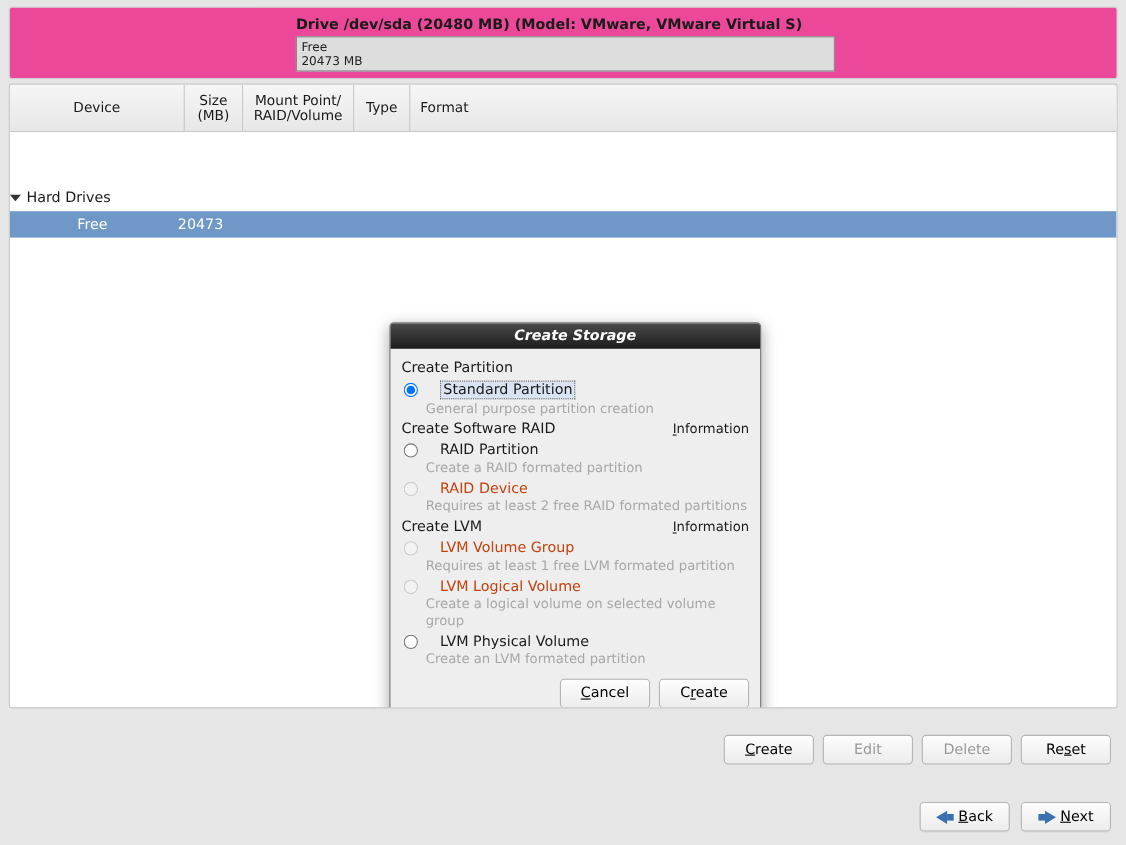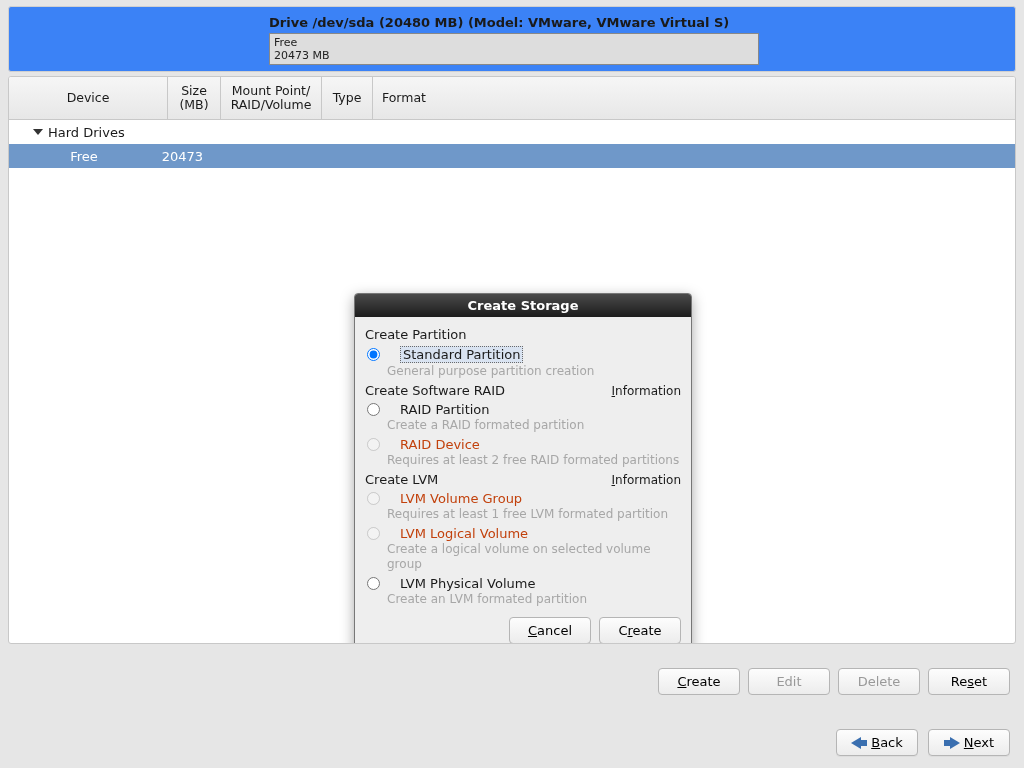--- a/index.html
+++ b/index.html
@@ -8,21 +8,21 @@
     width: 1024px;
     height: 768px;
     font-family: "DejaVu Sans", "Liberation Sans", Arial, sans-serif;
     font-size: 13px;
     background: #e6e6e6;
     color: #1a1a1a;
     overflow: hidden;
   }
   .drive-bar {
     margin: 6px 8px 0 8px;
-    background: #3b82f6;
+    background: #ec4899;
     border: 1px solid #d0d0d0;
     border-radius: 3px;
     padding: 8px 10px 8px 260px;
     position: relative;
     height: 66px;
     box-sizing: border-box;
   }
   .drive-title {
     font-weight: bold;
     font-size: 13px;
@@ -78,21 +78,21 @@
     font-size: 13px;
   }
   .tri {
     display: inline-block;
     width: 0; height: 0;
     border-left: 5px solid transparent;
     border-right: 5px solid transparent;
     border-top: 6px solid #333;
     margin: 0 5px 0 0;
   }
-  .row-hard { padding-left: 24px; }
+  .row-hard { padding-left: 0; margin-top: 48px; }
   .row-sda  { padding-left: 28px; }
   .row-free {
     background: #6f98c9;
     color: #fff;
     width: 100%;
   }
   .row-free .cell-dev { width: 150px; text-align: center; }
   .row-free .cell-size { width: 44px; text-align: right; padding-right: 2px; }
   .devpath { color: #9a9a9a; font-size: 11px; }
 
@@ -160,20 +160,21 @@
   }
   .dialog-title {
     background: linear-gradient(#4a4a4a, #1c1c1c);
     color: #fff;
     font-weight: bold;
     text-align: center;
     padding: 4px 0;
     border-top-left-radius: 3px;
     border-top-right-radius: 3px;
     font-size: 13px;
+    font-style: italic;
   }
   .dialog-body {
     padding: 6px 10px 2px 10px;
   }
   .section-title {
     font-size: 13px;
     color: #1a1a1a;
     margin-top: 4px;
   }
   .section-row {

